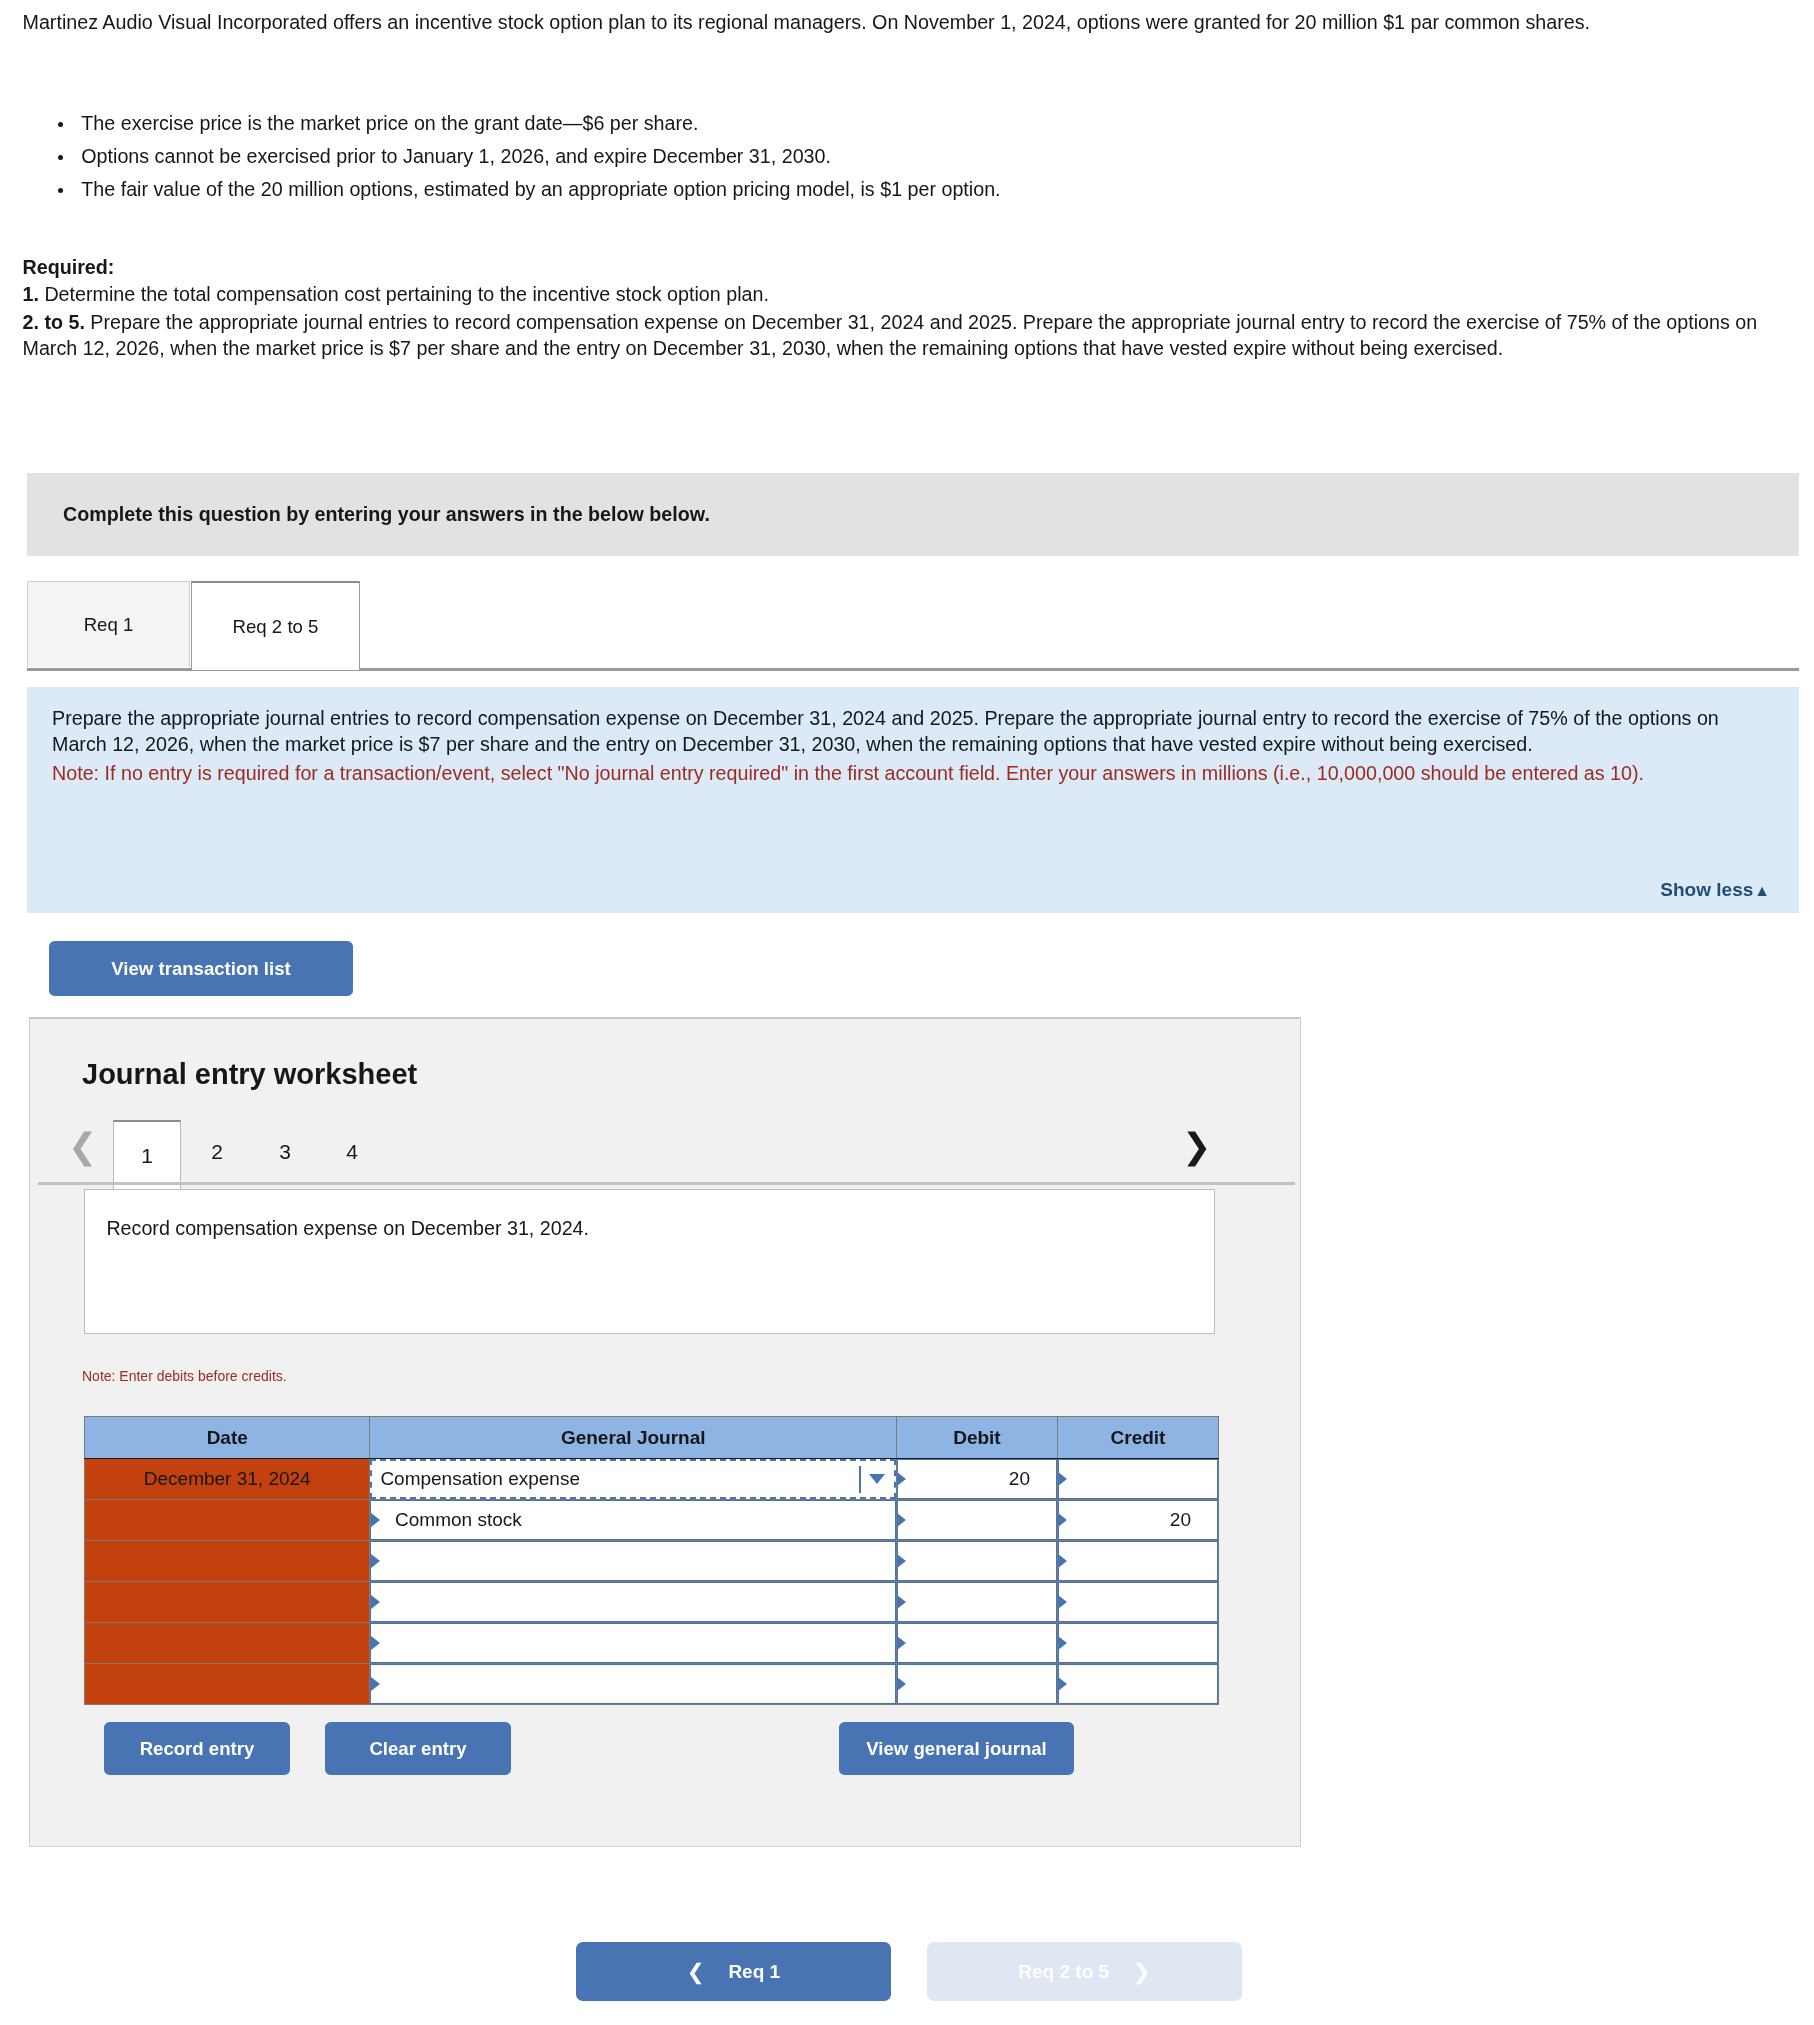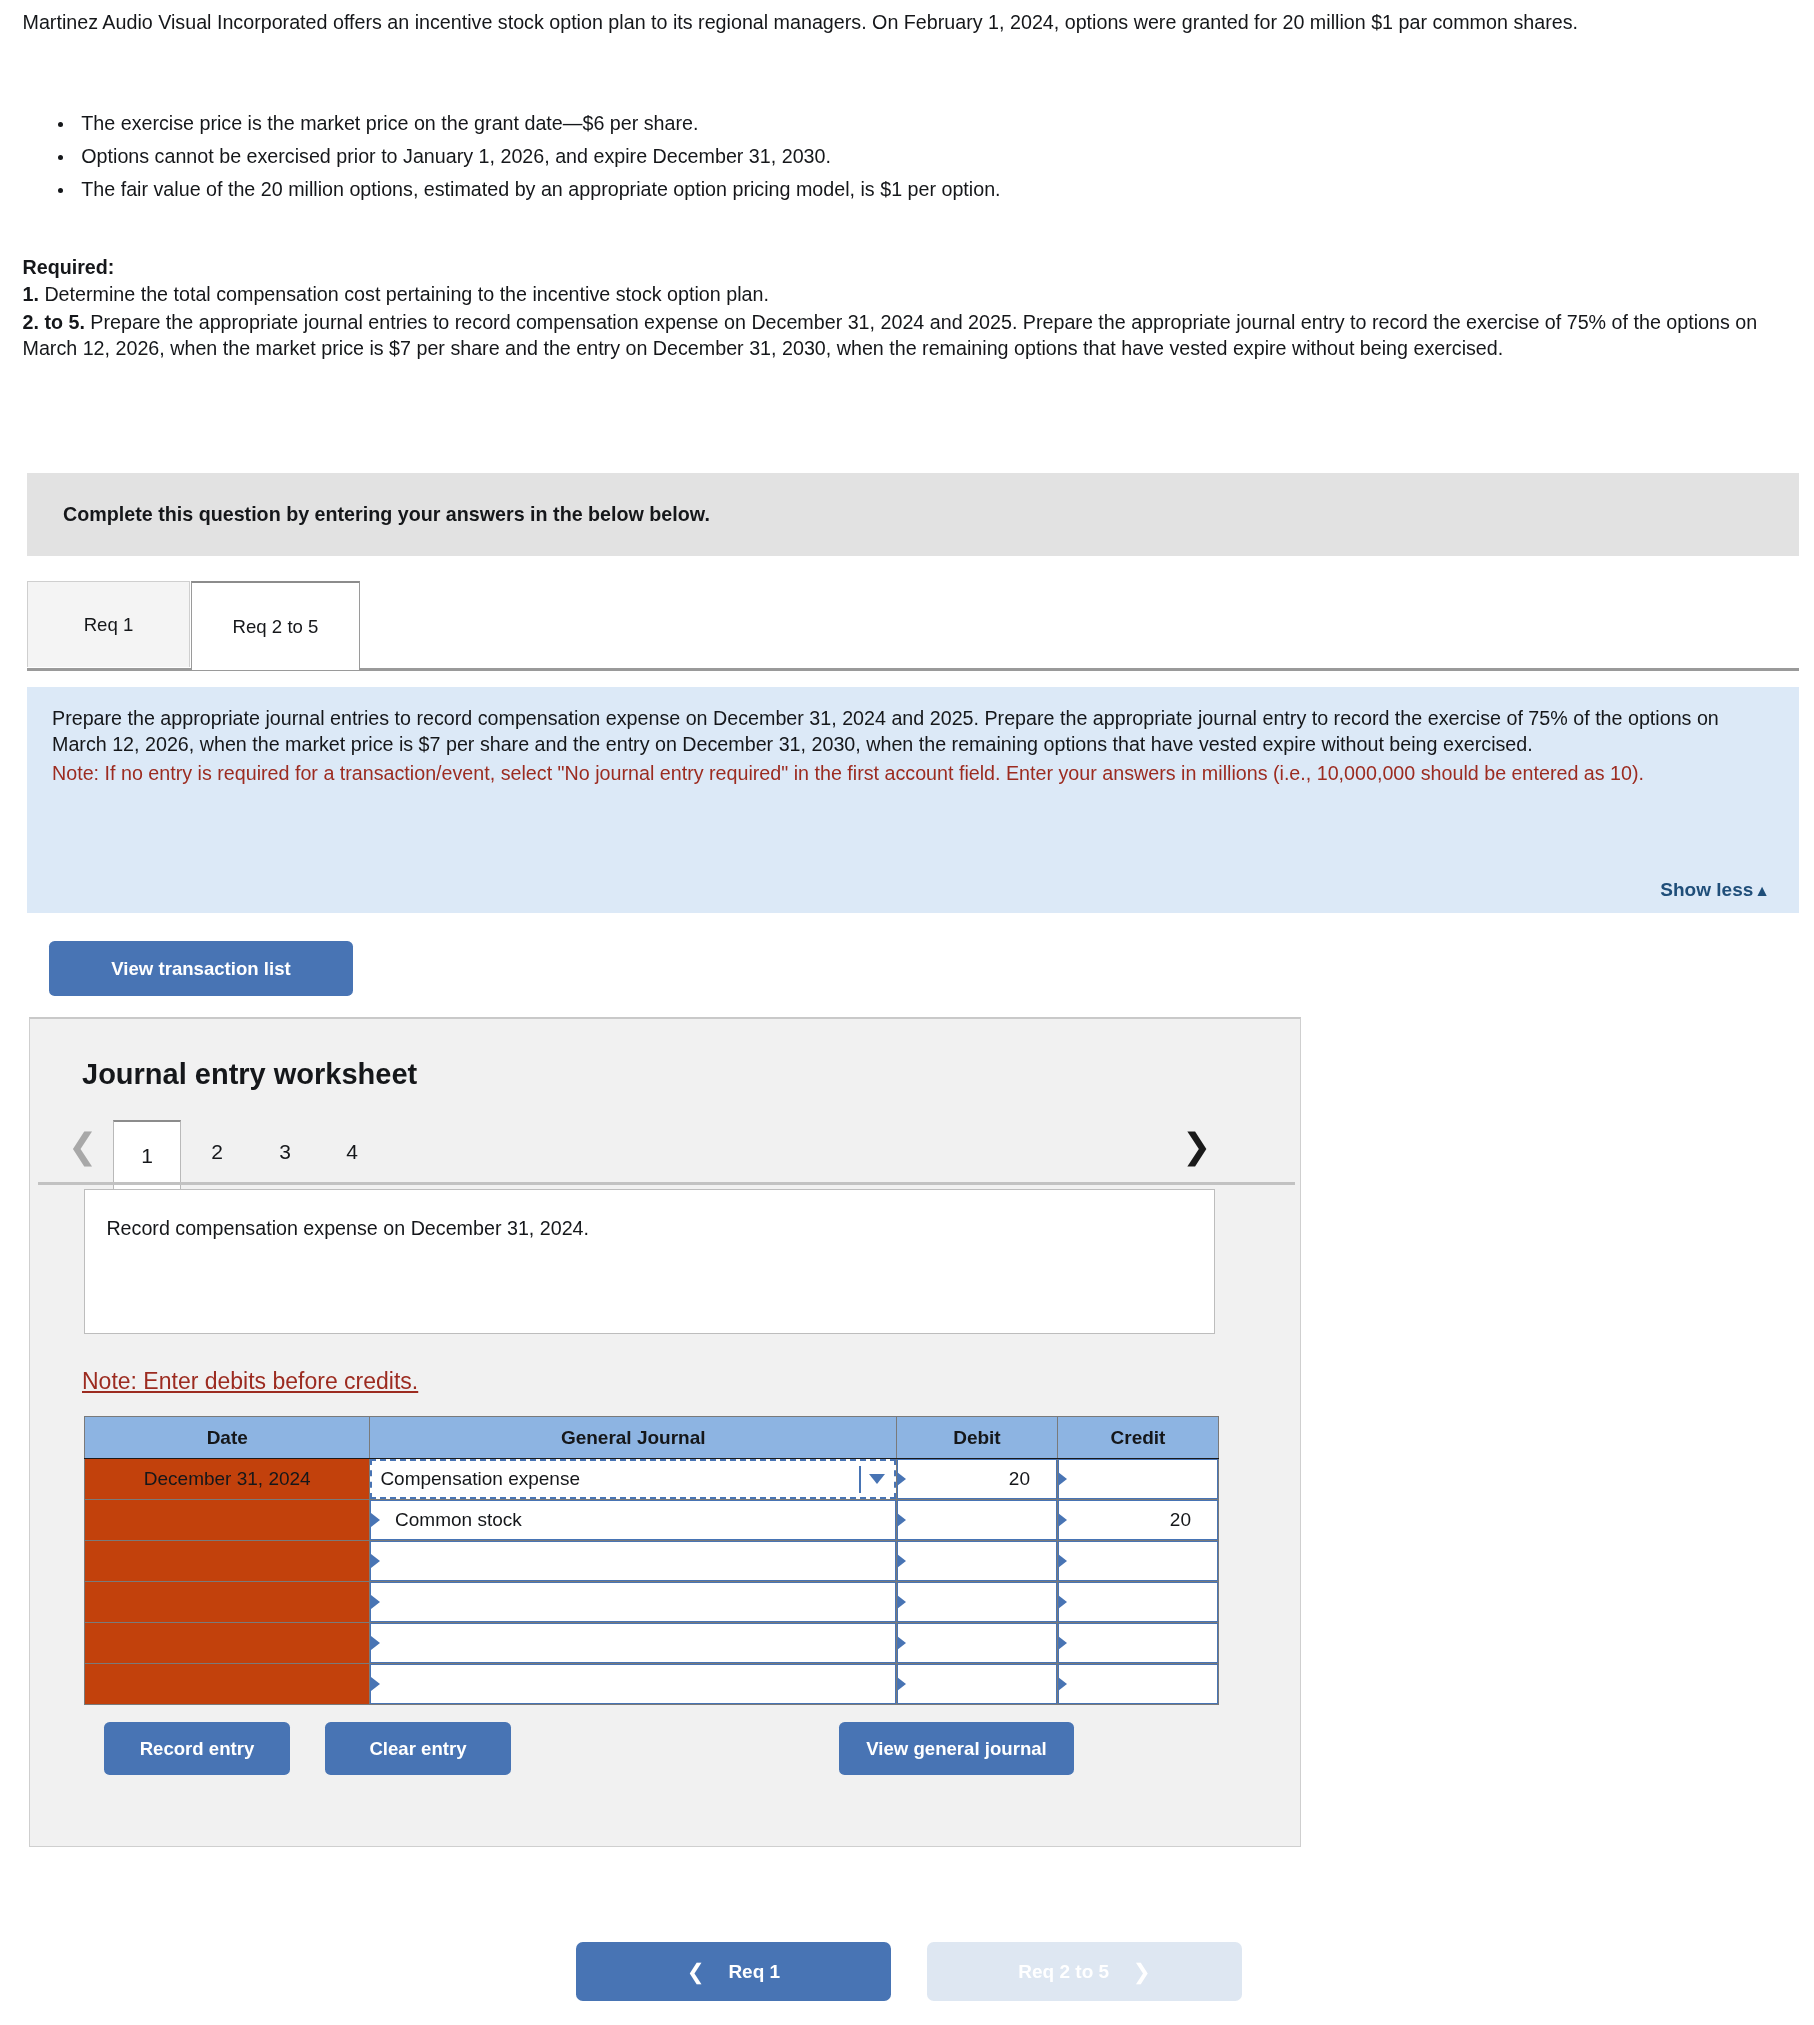--- a/index.html
+++ b/index.html
@@ -154,21 +154,21 @@
     width: 1131px; height: 145px;
     background: #ffffff; border: 1.1px solid #bdbdbd;
   }
   .descbox span {
     position: absolute; left: 21.4px; top: 27px;
     font-size: 19.7px; color: #15171a;
   }
 
   .debitnote {
     position: absolute; left: 52px; top: 349px;
-    font-size: 23px; color: #9c2b20; text-decoration: underline;
+    font-size: 14px; color: #9c2b20;
   }
 
   
   .jtable {
     position: absolute; left: 54px; top: 397px;
     width: 1135px;
     border-collapse: collapse;
     table-layout: fixed;
   }
   .jtable th {
@@ -249,21 +249,21 @@
     gap: 23.6px; border-radius: 6.8px;
     background: #dee7f2; color: #ffffff; cursor: default;
   }
   .navchev { font-size: 21.4px; font-weight: 300; font-family: "DejaVu Sans", sans-serif; }
 </style>
 </head>
 <body>
 
 <div class="page">
 
-  <div class="intro">Martinez Audio Visual Incorporated offers an incentive stock option plan to its regional managers. On February 1, 2024, options were granted for 20 million $1 par common shares.</div>
+  <div class="intro">Martinez Audio Visual Incorporated offers an incentive stock option plan to its regional managers. On November 1, 2024, options were granted for 20 million $1 par common shares.</div>
 
   <div class="bullets">
     <ul>
       <li>The exercise price is the market price on the grant date—$6 per share.</li>
       <li>Options cannot be exercised prior to January 1, 2026, and expire December 31, 2030.</li>
       <li>The fair value of the 20 million options, estimated by an appropriate option pricing model, is $1 per option.</li>
     </ul>
   </div>
 
   <div class="required">

